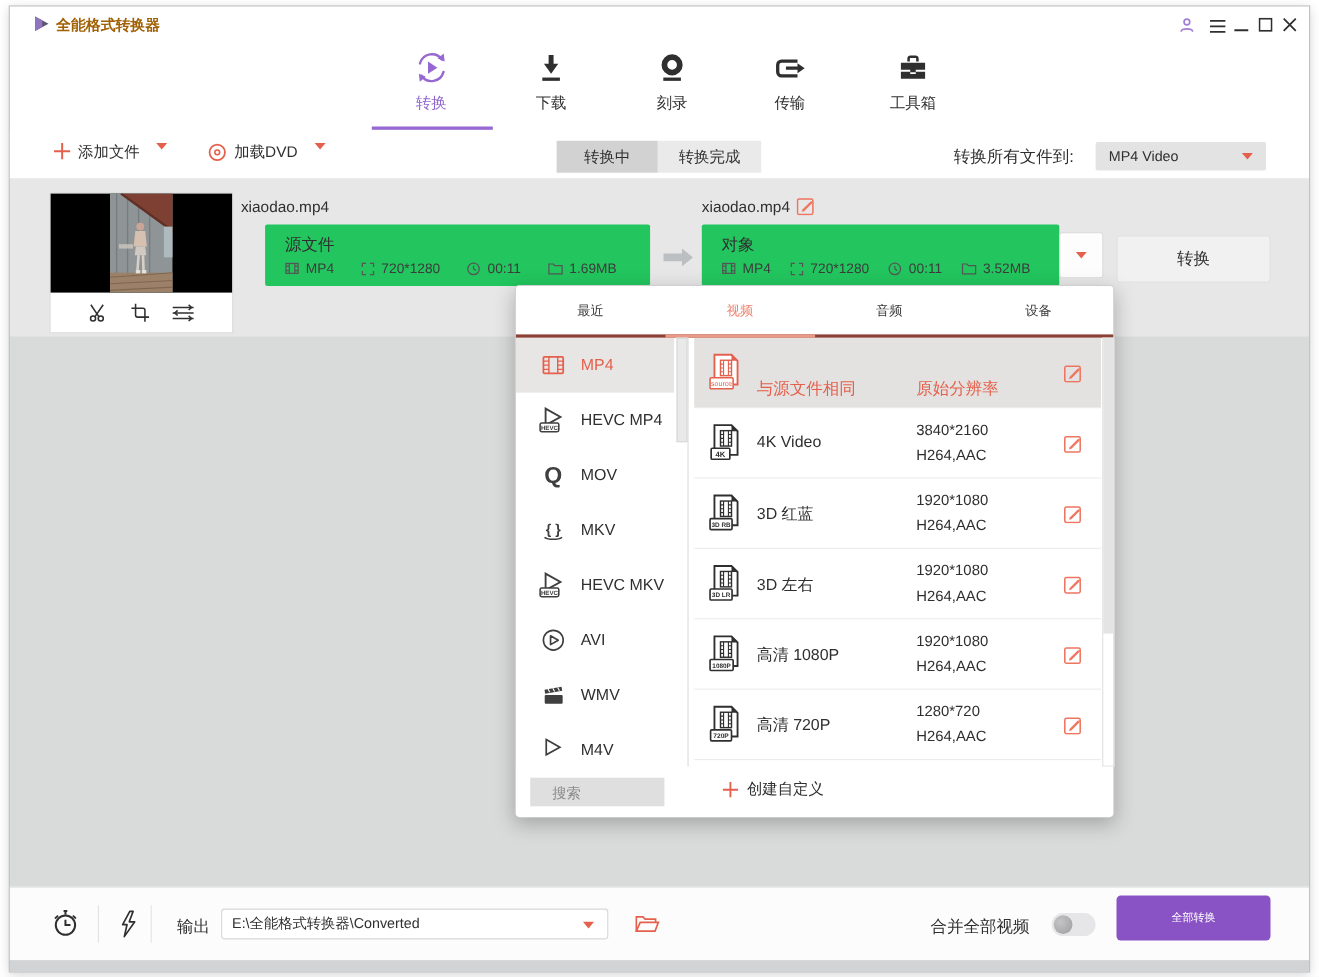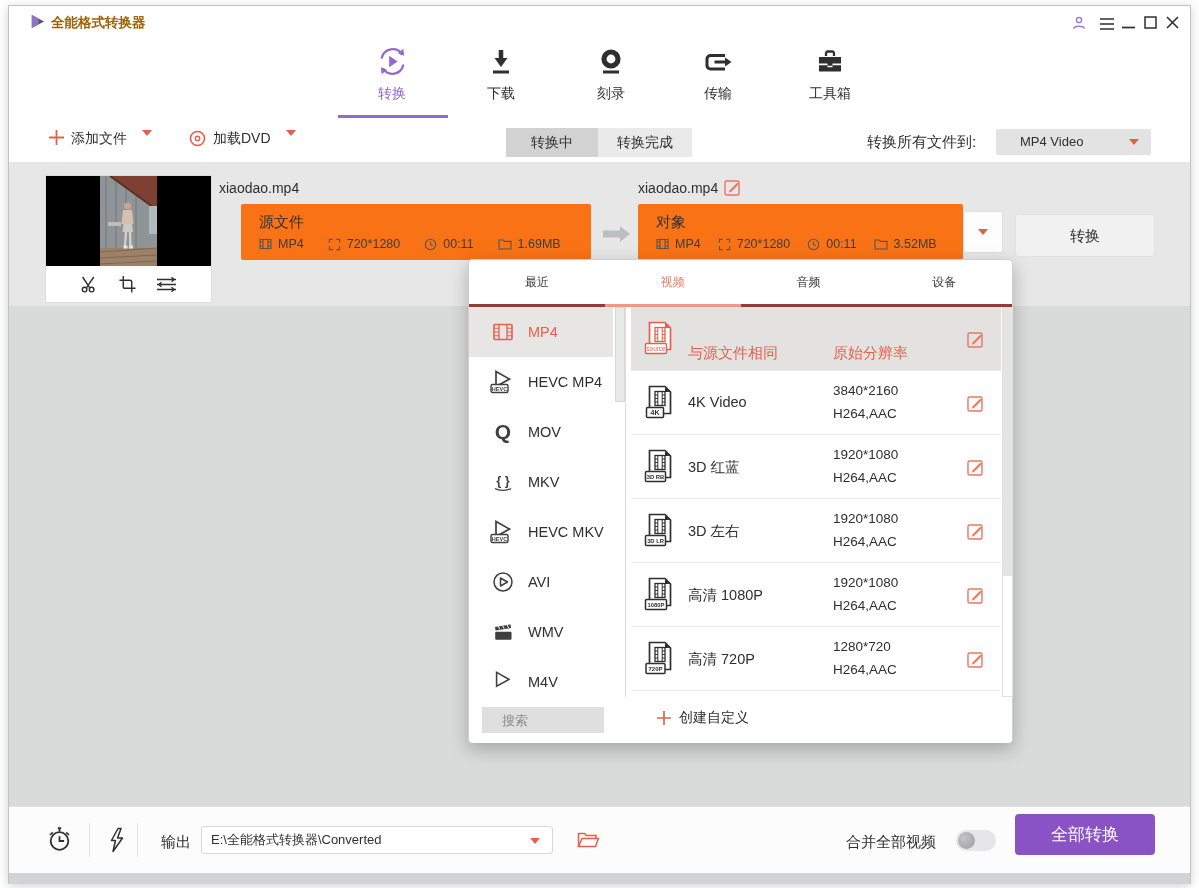--- a/index.html
+++ b/index.html
@@ -20,29 +20,29 @@
 .nav-tab.active .lb{color:#9165cf}
 .nav-underline{position:absolute;left:329px;top:109px;width:110px;height:3px;background:#9668d2}
 
 .toolbar{position:absolute;left:0;top:114px;width:100%;height:43px;background:#fff;border-bottom:1px solid #e6e6e6}
 .tbtn{position:absolute;display:flex;gap:7px;font-size:14px;color:#2f2f2f;cursor:pointer}
 .caret{width:0;height:0;border-left:5px solid transparent;border-right:5px solid transparent;border-top:6px solid #e4604c}
 .seg{position:absolute;top:8px;height:29px;line-height:29px;text-align:center;font-size:14px;cursor:pointer}
 .seg.on{background:#d2d2d2}
 .seg.off{background:#eaeaea}
 .fmt-select{position:absolute;left:987px;top:9px;width:155px;height:26px;background:#e3e3e3;border-radius:2px;
-  font-size:13px;line-height:26px;padding-left:24px;cursor:pointer}
+  font-size:13px;line-height:26px;padding-left:12px;cursor:pointer}
 .fmt-select .caret{position:absolute;right:12px;top:10px}
 
 .filerow{position:absolute;left:0;top:157px;width:100%;height:143px;background:#e7e7e7}
 .thumbcard{position:absolute;left:37px;top:13px;width:165px;height:126px;background:#fff;box-shadow:0 0 0 1px #dcdcdc}
 .thumbvid{position:absolute;left:0;top:0;width:165px;height:90px;background:#000;display:flex;justify-content:center}
 .thumbtools{position:absolute;left:0;top:90px;width:165px;height:36px;display:flex;align-items:center;justify-content:center;gap:20px}
 .srcname{position:absolute;left:210px;top:17px;font-size:14px}
-.metabox{position:absolute;top:41px;height:56px;background:#f97316;border-radius:2px}
+.metabox{position:absolute;top:41px;height:56px;background:#22c55e;border-radius:2px}
 .metabox .ttl{position:absolute;left:18px;top:9px;font-size:15px;color:#2f2f2f}
 .metabox .dets{position:absolute;left:18px;top:33px;display:flex;align-items:center;font-size:12.5px;color:#3c3c3c}
 .metabox .dets .it{display:flex;align-items:center;gap:6px}
 .cvtbtn{position:absolute;left:1006px;top:51px;width:140px;height:43px;background:#f1f1f1;border:1px solid #e2e2e2;
   border-radius:3px;text-align:center;line-height:41px;font-size:15px;cursor:pointer}
 .caretbtn{position:absolute;left:954px;top:48px;width:40px;height:42px;background:#fdfdfd;border:1px solid #dedede;
   border-radius:3px;display:flex;align-items:center;justify-content:center;cursor:pointer}
 
 .popup{position:absolute;left:459px;top:253px;width:545px;height:484px;background:#fff;border:1px solid #cfcfcf;
   border-radius:4px;box-shadow:0 6px 18px rgba(0,0,0,.25);z-index:5}
@@ -77,21 +77,21 @@
 
 .bottombar{position:absolute;left:0;top:800px;width:100%;height:67px;background:#fcfcfc;border-top:1px solid #e2e2e2}
 .vdiv{position:absolute;top:16px;width:1px;height:34px;background:#e3e3e3}
 .outpath{position:absolute;left:192px;top:19px;width:352px;height:28px;background:#fff;border:1px solid #d8d8d8;
   border-radius:3px;font-size:13px;line-height:26px;padding-left:9px;cursor:pointer}
 .outpath .caret{position:absolute;right:12px;top:11px}
 .toggle{position:absolute;left:947px;top:23px;width:40px;height:21px;background:#e6e6e9;border-radius:11px;cursor:pointer}
 .toggle .knob{position:absolute;left:2px;top:2px;width:17px;height:17px;border-radius:50%;
   background:radial-gradient(circle at 35% 35%,#c4c4c6,#9d9da0)}
 .allbtn{position:absolute;left:1006px;top:7px;width:140px;height:41px;background:#8a53c5;border-radius:4px;
-  color:#fff;text-align:center;line-height:41px;font-size:17px;cursor:pointer}
+  color:#fff;text-align:center;line-height:41px;font-size:10px;cursor:pointer}
 .bstrip{position:absolute;left:0;top:867px;width:100%;height:11px;background:#d2d3d5}
 .lbl15{font-size:15px;color:#2f2f2f}
 svg{display:block}
 </style>
 </head>
 <body>
 
 <div class="window">
   <div class="topzone">
 

